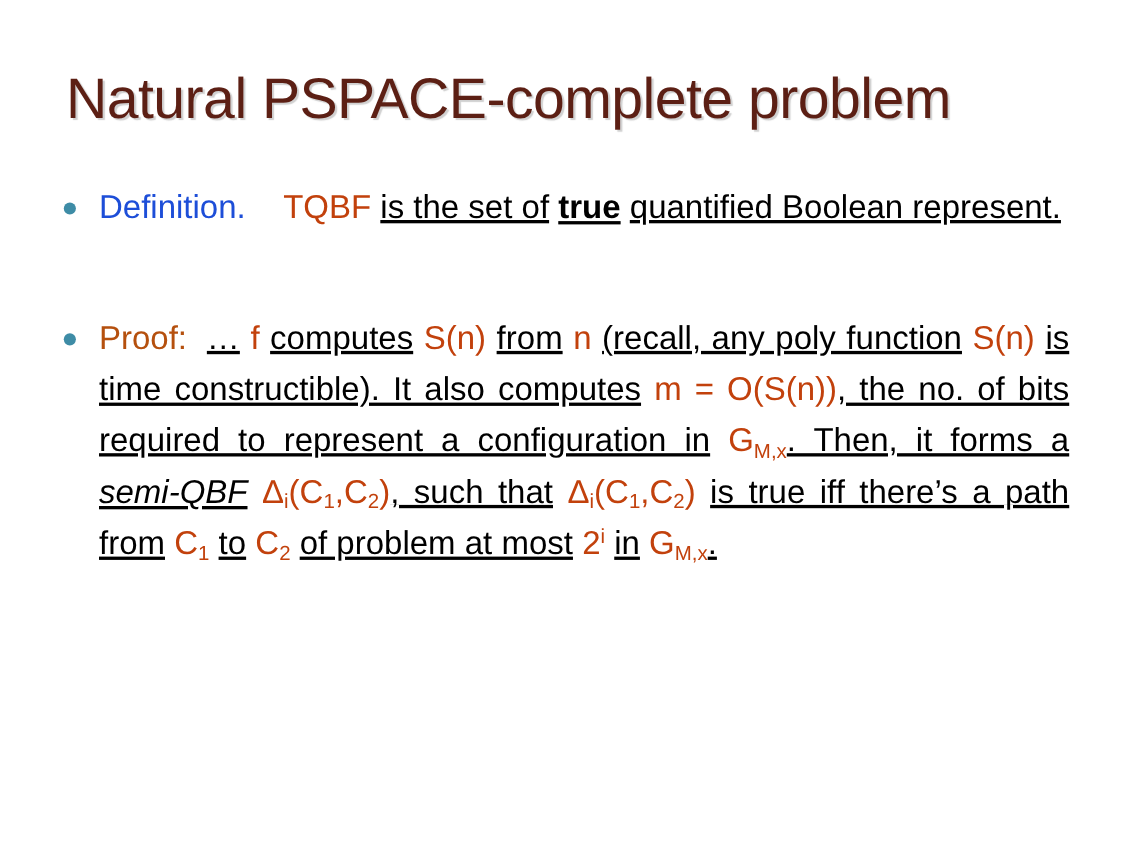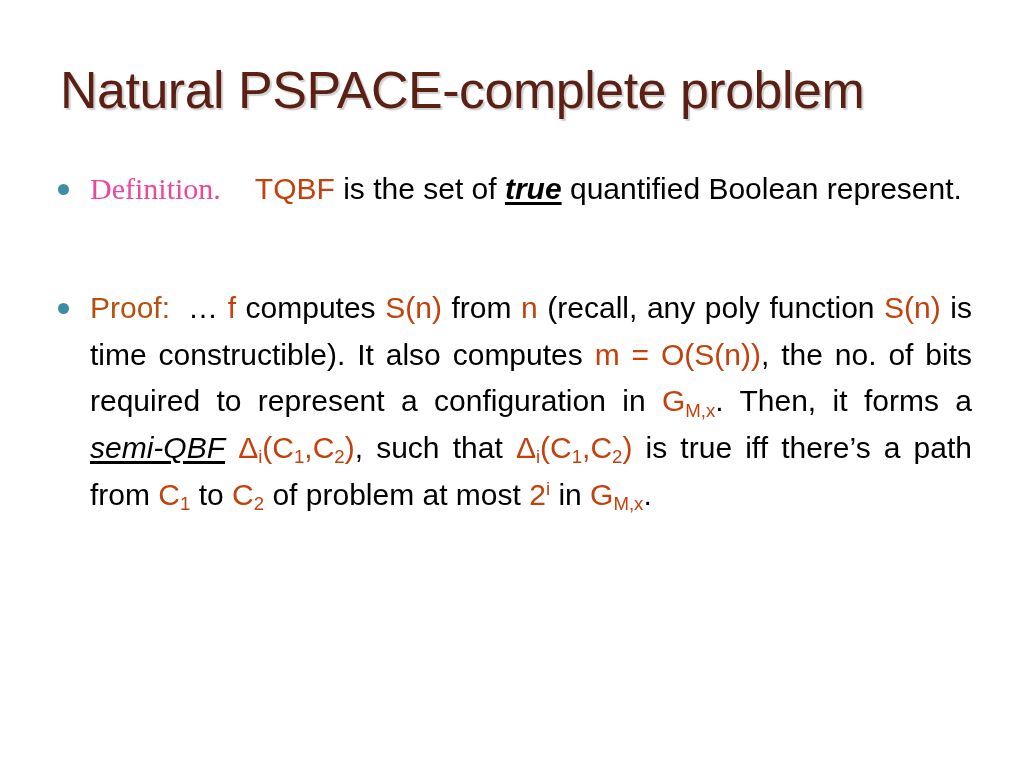--- a/index.html
+++ b/index.html
@@ -60,28 +60,27 @@
     width: 11px;
     height: 11px;
     border-radius: 50%;
     background: #3E8CA6;
   }
 
   .gap-lg { height: 66px; }
   .gap-sm { height: 6px; }
 
   
-  .c-green  { color: #ec4899; font-family: Liberation Serif, serif; }
+  .c-green  { color: #1d4ed8; }
   .c-red    { color: #c2410c; }
   .c-orange { color: #B5500E; margin-top: 18px; }
-  .c-black  { color: #000000; }
+  .c-black  { color: #000000; text-decoration: underline; }
 
   .emph-true {
     font-weight: bold;
-    font-style: italic;
     text-decoration: underline;
     text-underline-offset: 3px;
   }
   .emph-semi {
     font-style: italic;
     text-decoration: underline;
     text-underline-offset: 3px;
   }
 
   sub, sup {

